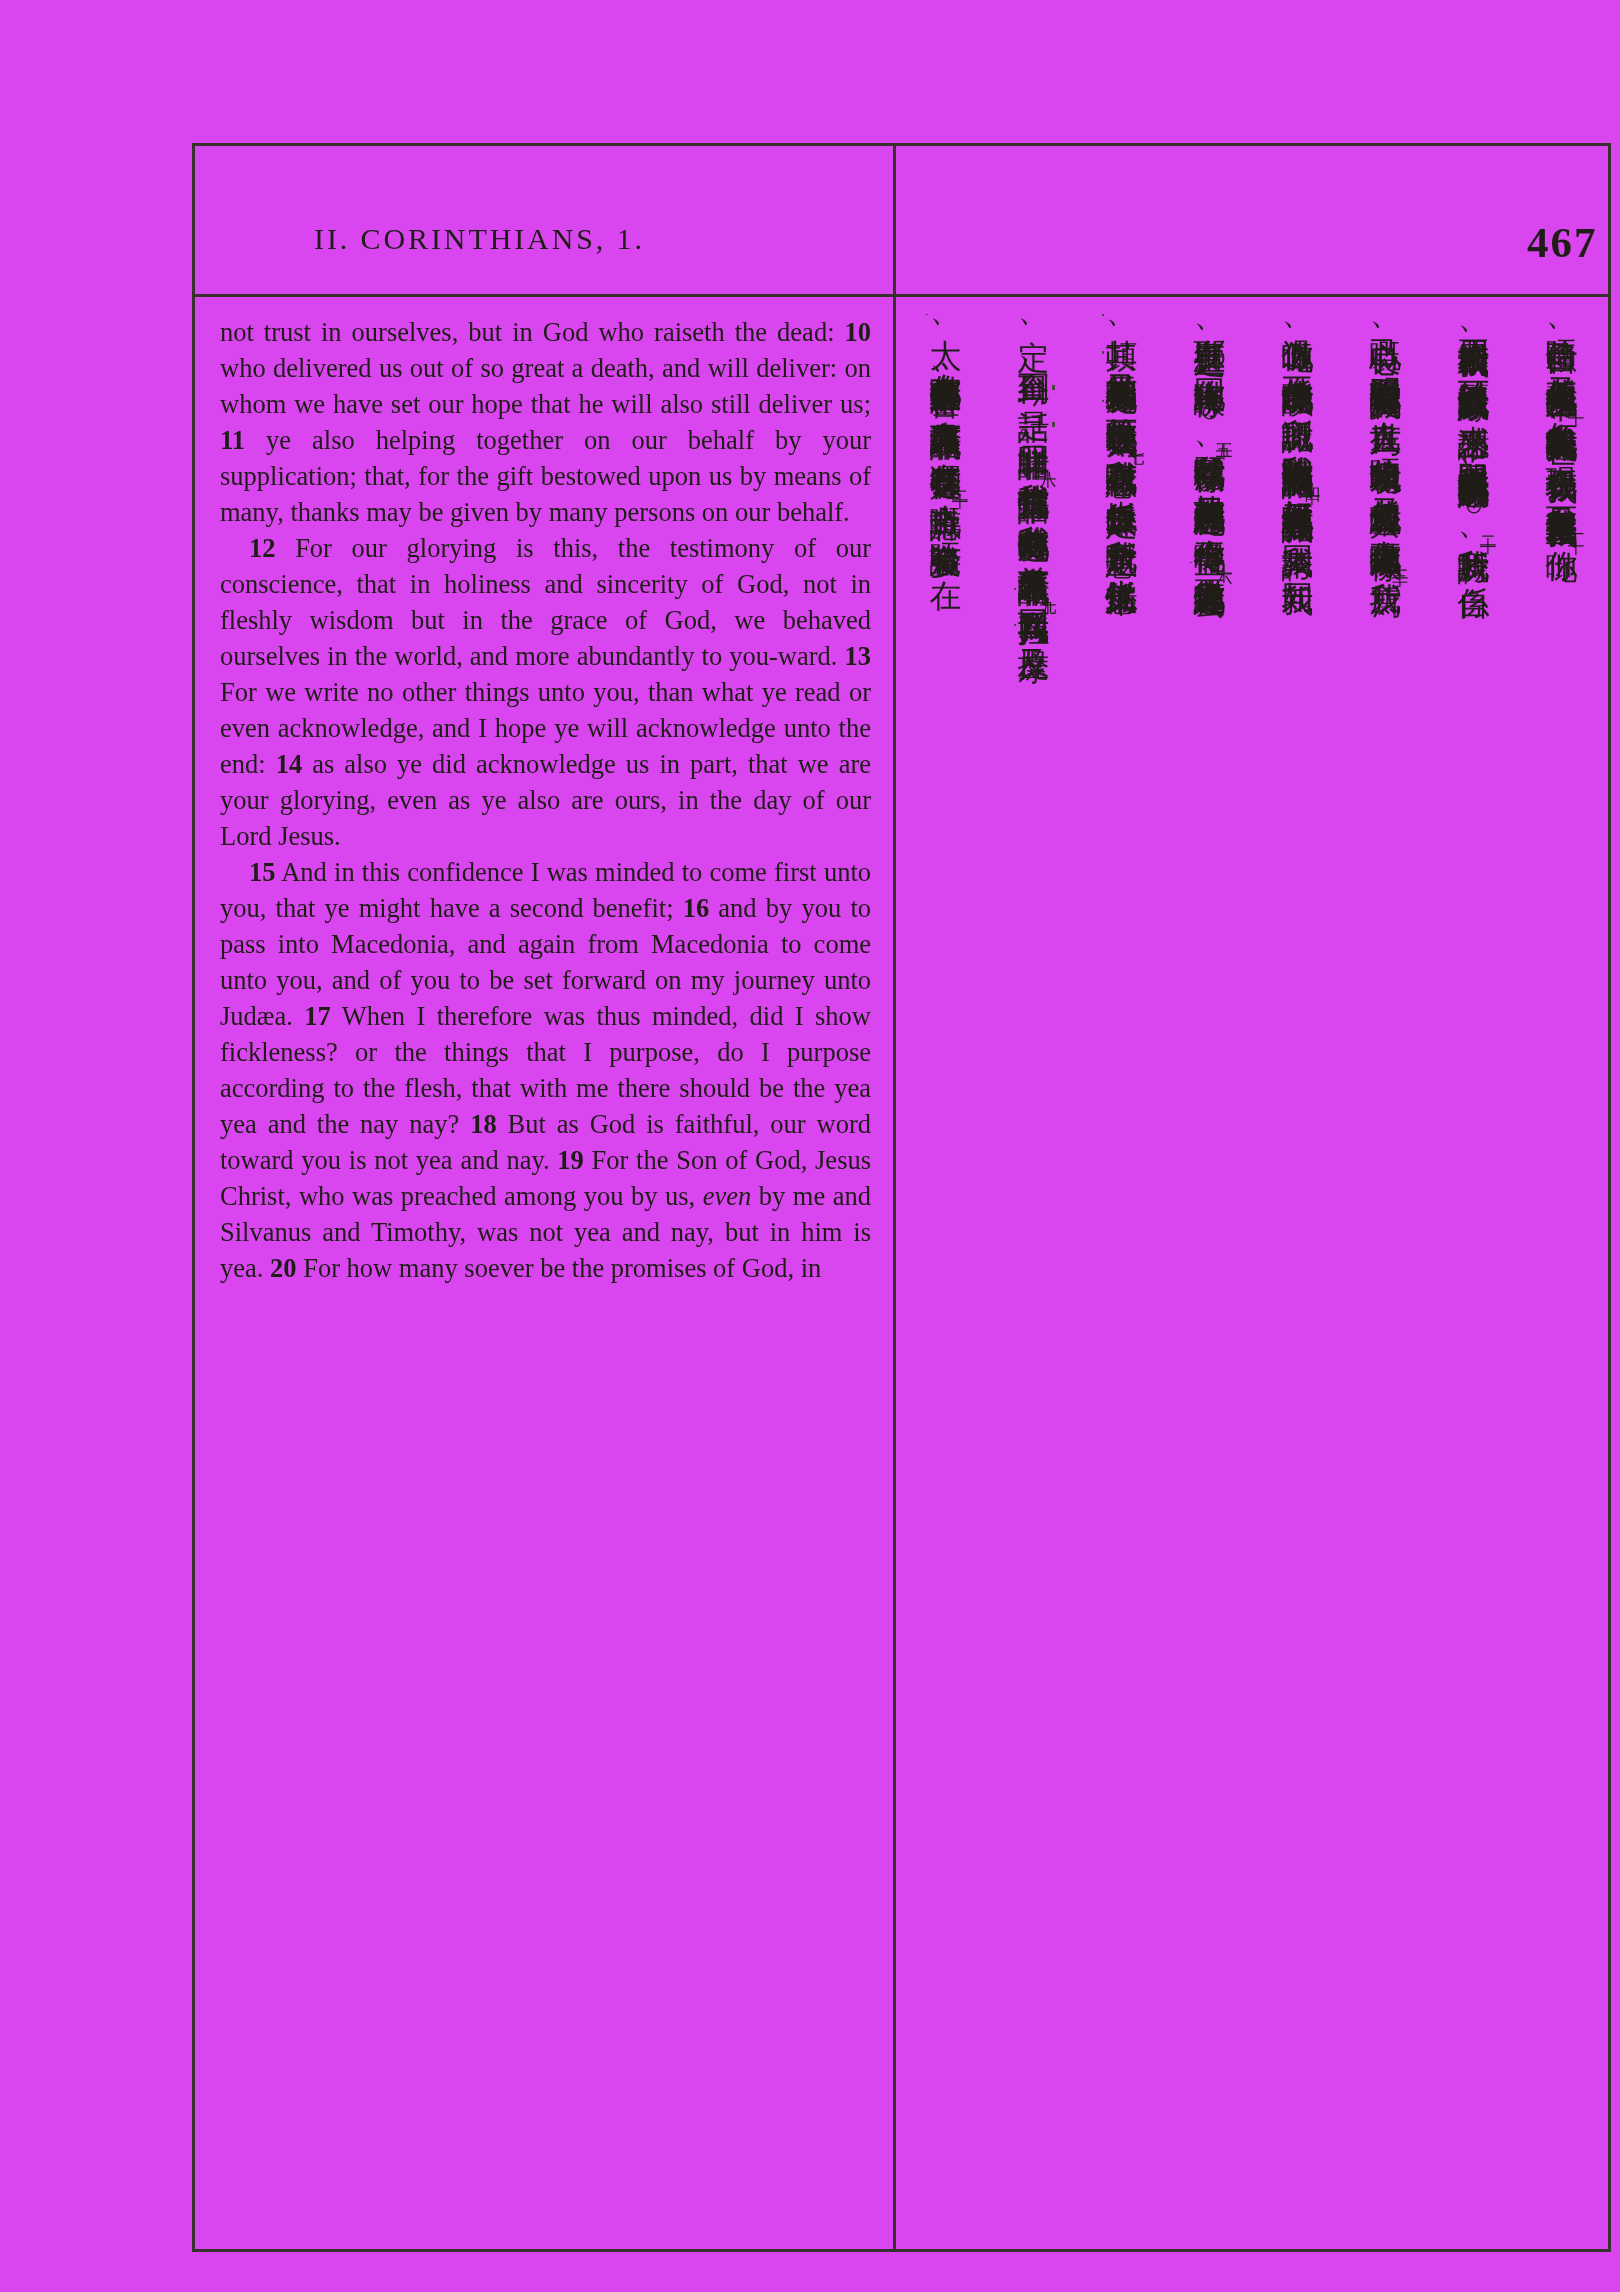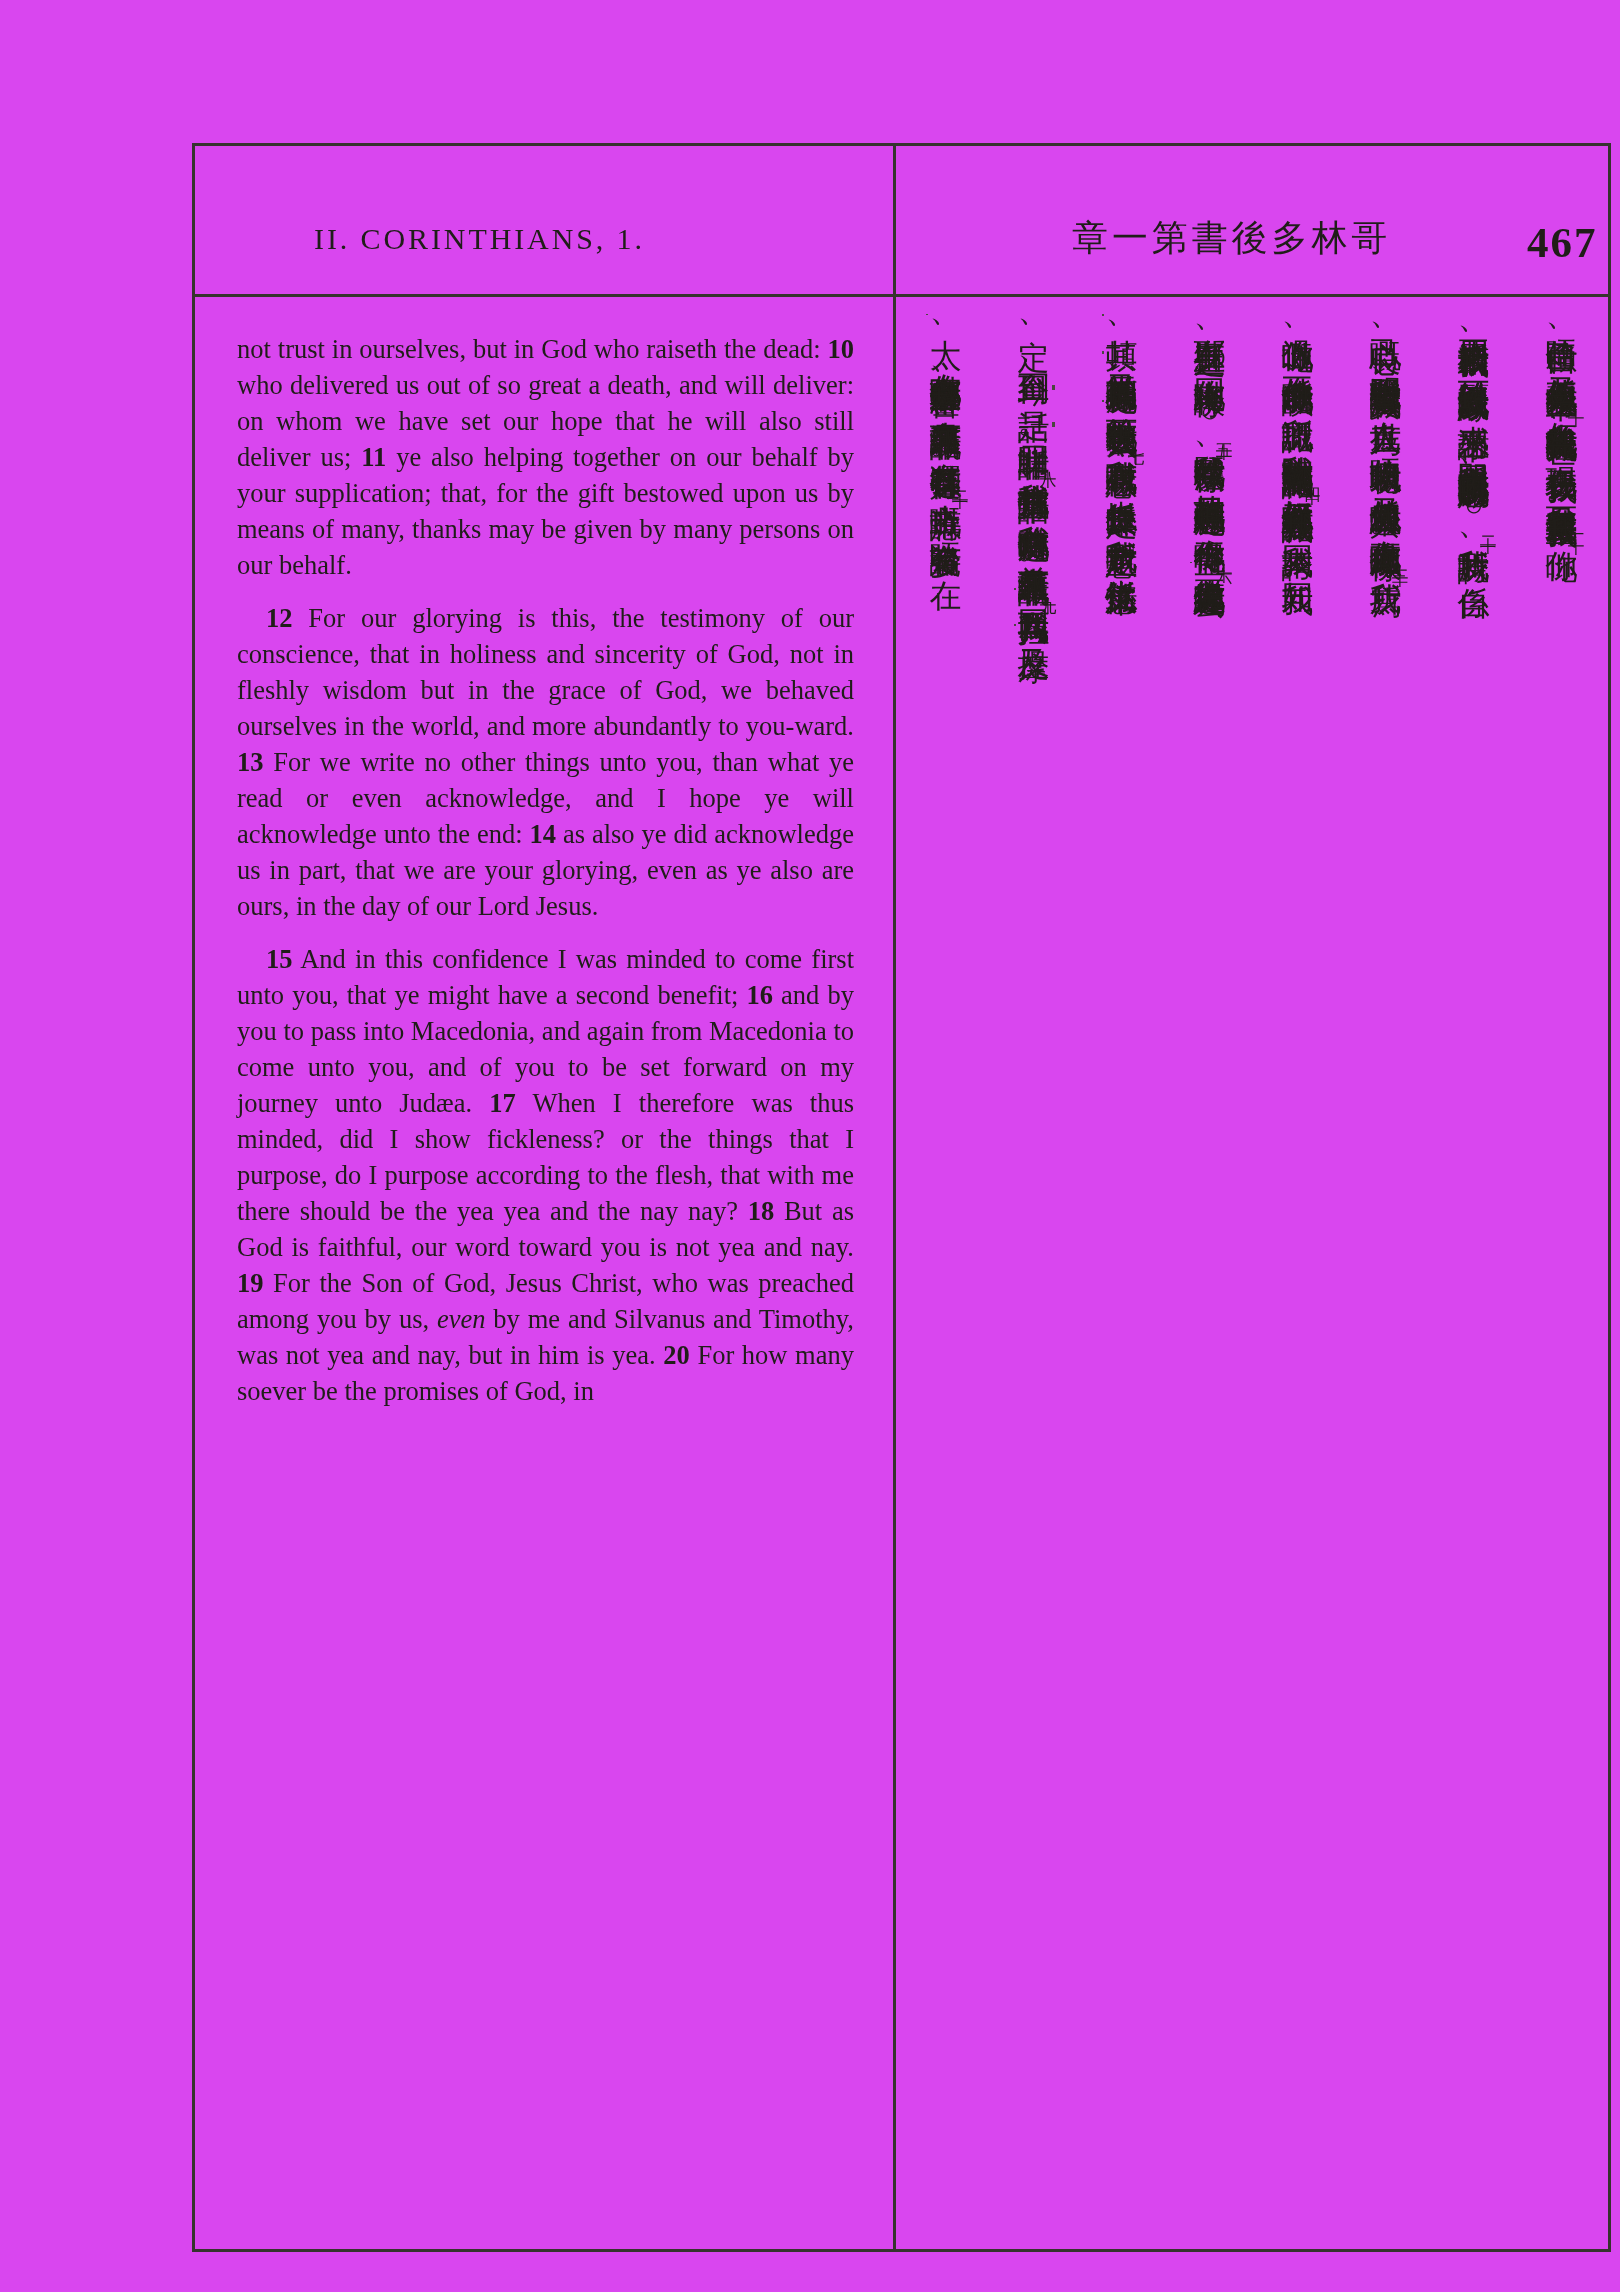--- a/index.html
+++ b/index.html
@@ -12,21 +12,21 @@
   .rule{position:absolute;background:#36332e;}
   
   .h-eng{position:absolute;left:314px;top:222px;font-size:30px;letter-spacing:2.9px;white-space:nowrap;}
   .h-cjk{position:absolute;left:1072px;top:214px;font-size:36px;letter-spacing:3.9px;white-space:nowrap;}
   .h-num{position:absolute;left:1527px;top:218px;font-size:43px;font-weight:bold;letter-spacing:2px;}
   
   .eng{
     position:absolute;left:220px;top:314px;width:651px;
     font-size:26.5px;line-height:36px;text-align:justify;
   }
-  .eng p{margin:17px;padding:0;}
+  .eng p{margin:0;padding:0;}
   .eng p.indent{text-indent:29px;}
   .vnum{font-weight:bold;}
   .ital{font-style:italic;}
   
   .cjk{
     position:absolute;left:900px;top:314px;width:706px;height:1923px;
     writing-mode:vertical-rl;text-orientation:upright;
     font-size:32px;letter-spacing:1px;
   }
   .cjk-col{width:88px;height:1923px;line-height:88px;overflow:hidden;}
@@ -40,21 +40,20 @@
 <div class="page">
 
   <div class="rule" style="left:192px;top:143px;width:1419px;height:2.9px;"></div>
   <div class="rule" style="left:192px;top:294px;width:1419px;height:2.9px;"></div>
   <div class="rule" style="left:192px;top:143px;width:2.9px;height:2109px;"></div>
   <div class="rule" style="left:893px;top:143px;width:2.9px;height:2109px;"></div>
   <div class="rule" style="left:1608px;top:143px;width:2.9px;height:2109px;"></div>
   <div class="rule" style="left:192px;top:2249px;width:1419px;height:2.9px;"></div>
 
   <div class="h-eng">II. CORINTHIANS, 1.</div>
-  <div class="h-cjk">章一第書後多林哥</div>
   <div class="h-num">467</div>
 
   <div class="eng">
       <p><span>not trust in ourselves, but in God who raiseth the dead: </span><span class="vnum">10</span><span> who delivered us out of so great a death, and will deliver: on whom we have set our hope that he will also still deliver us; </span><span class="vnum">11</span><span> ye also helping together on our behalf by your supplication; that, for the gift bestowed upon us by means of many, thanks may be given by many persons on our behalf.</span></p>
       <p class="indent"><span class="vnum">12</span><span> For our glorying is this, the testimony of our conscience, that in holiness and sincerity of God, not in fleshly wisdom but in the grace of God, we behaved ourselves in the world, and more abundantly to you-ward. </span><span class="vnum">13</span><span> For we write no other things unto you, than what ye read or even acknowledge, and I hope ye will acknowledge unto the end: </span><span class="vnum">14</span><span> as also ye did acknowledge us in part, that we are your glorying, even as ye also are ours, in the day of our Lord Jesus.</span></p>
       <p class="indent"><span class="vnum">15</span><span> And in this confidence I was minded to come first unto you, that ye might have a second benefit; </span><span class="vnum">16</span><span> and by you to pass into Macedonia, and again from Macedonia to come unto you, and of you to be set forward on my journey unto Judæa. </span><span class="vnum">17</span><span> When I therefore was thus minded, did I show fickleness? or the things that I purpose, do I purpose according to the flesh, that with me there should be the yea yea and the nay nay? </span><span class="vnum">18</span><span> But as God is faithful, our word toward you is not yea and nay. </span><span class="vnum">19</span><span> For the Son of God, Jesus Christ, who was preached among you by us, </span><span class="ital">even</span><span> by me and Silvanus and Timothy, was not yea and nay, but in him is yea. </span><span class="vnum">20</span><span> For how many soever be the promises of God, in</span></p>
     </div>
   <div class="cjk">
       <div class="cjk-col"><span>唔倚賴自己、乃係倚賴令死人復生嘅上帝、</span><span class="vnote">十</span><span>佢也曾救我脫離極大嘅死亡、現在仍要救我、而且我望佢將來重要救我。</span><span class="vnote">十一</span><span>你哋</span></div>
       <div class="cjk-col"><span>要用祈禱來幫助我、等可以使好多人因我嘅緣故、來感謝上帝、即係因我由好多人嘅祈禱所得嘅恩賜、○</span><span class="vnote">十二</span><span>我所誇嘅、係自</span></div>

